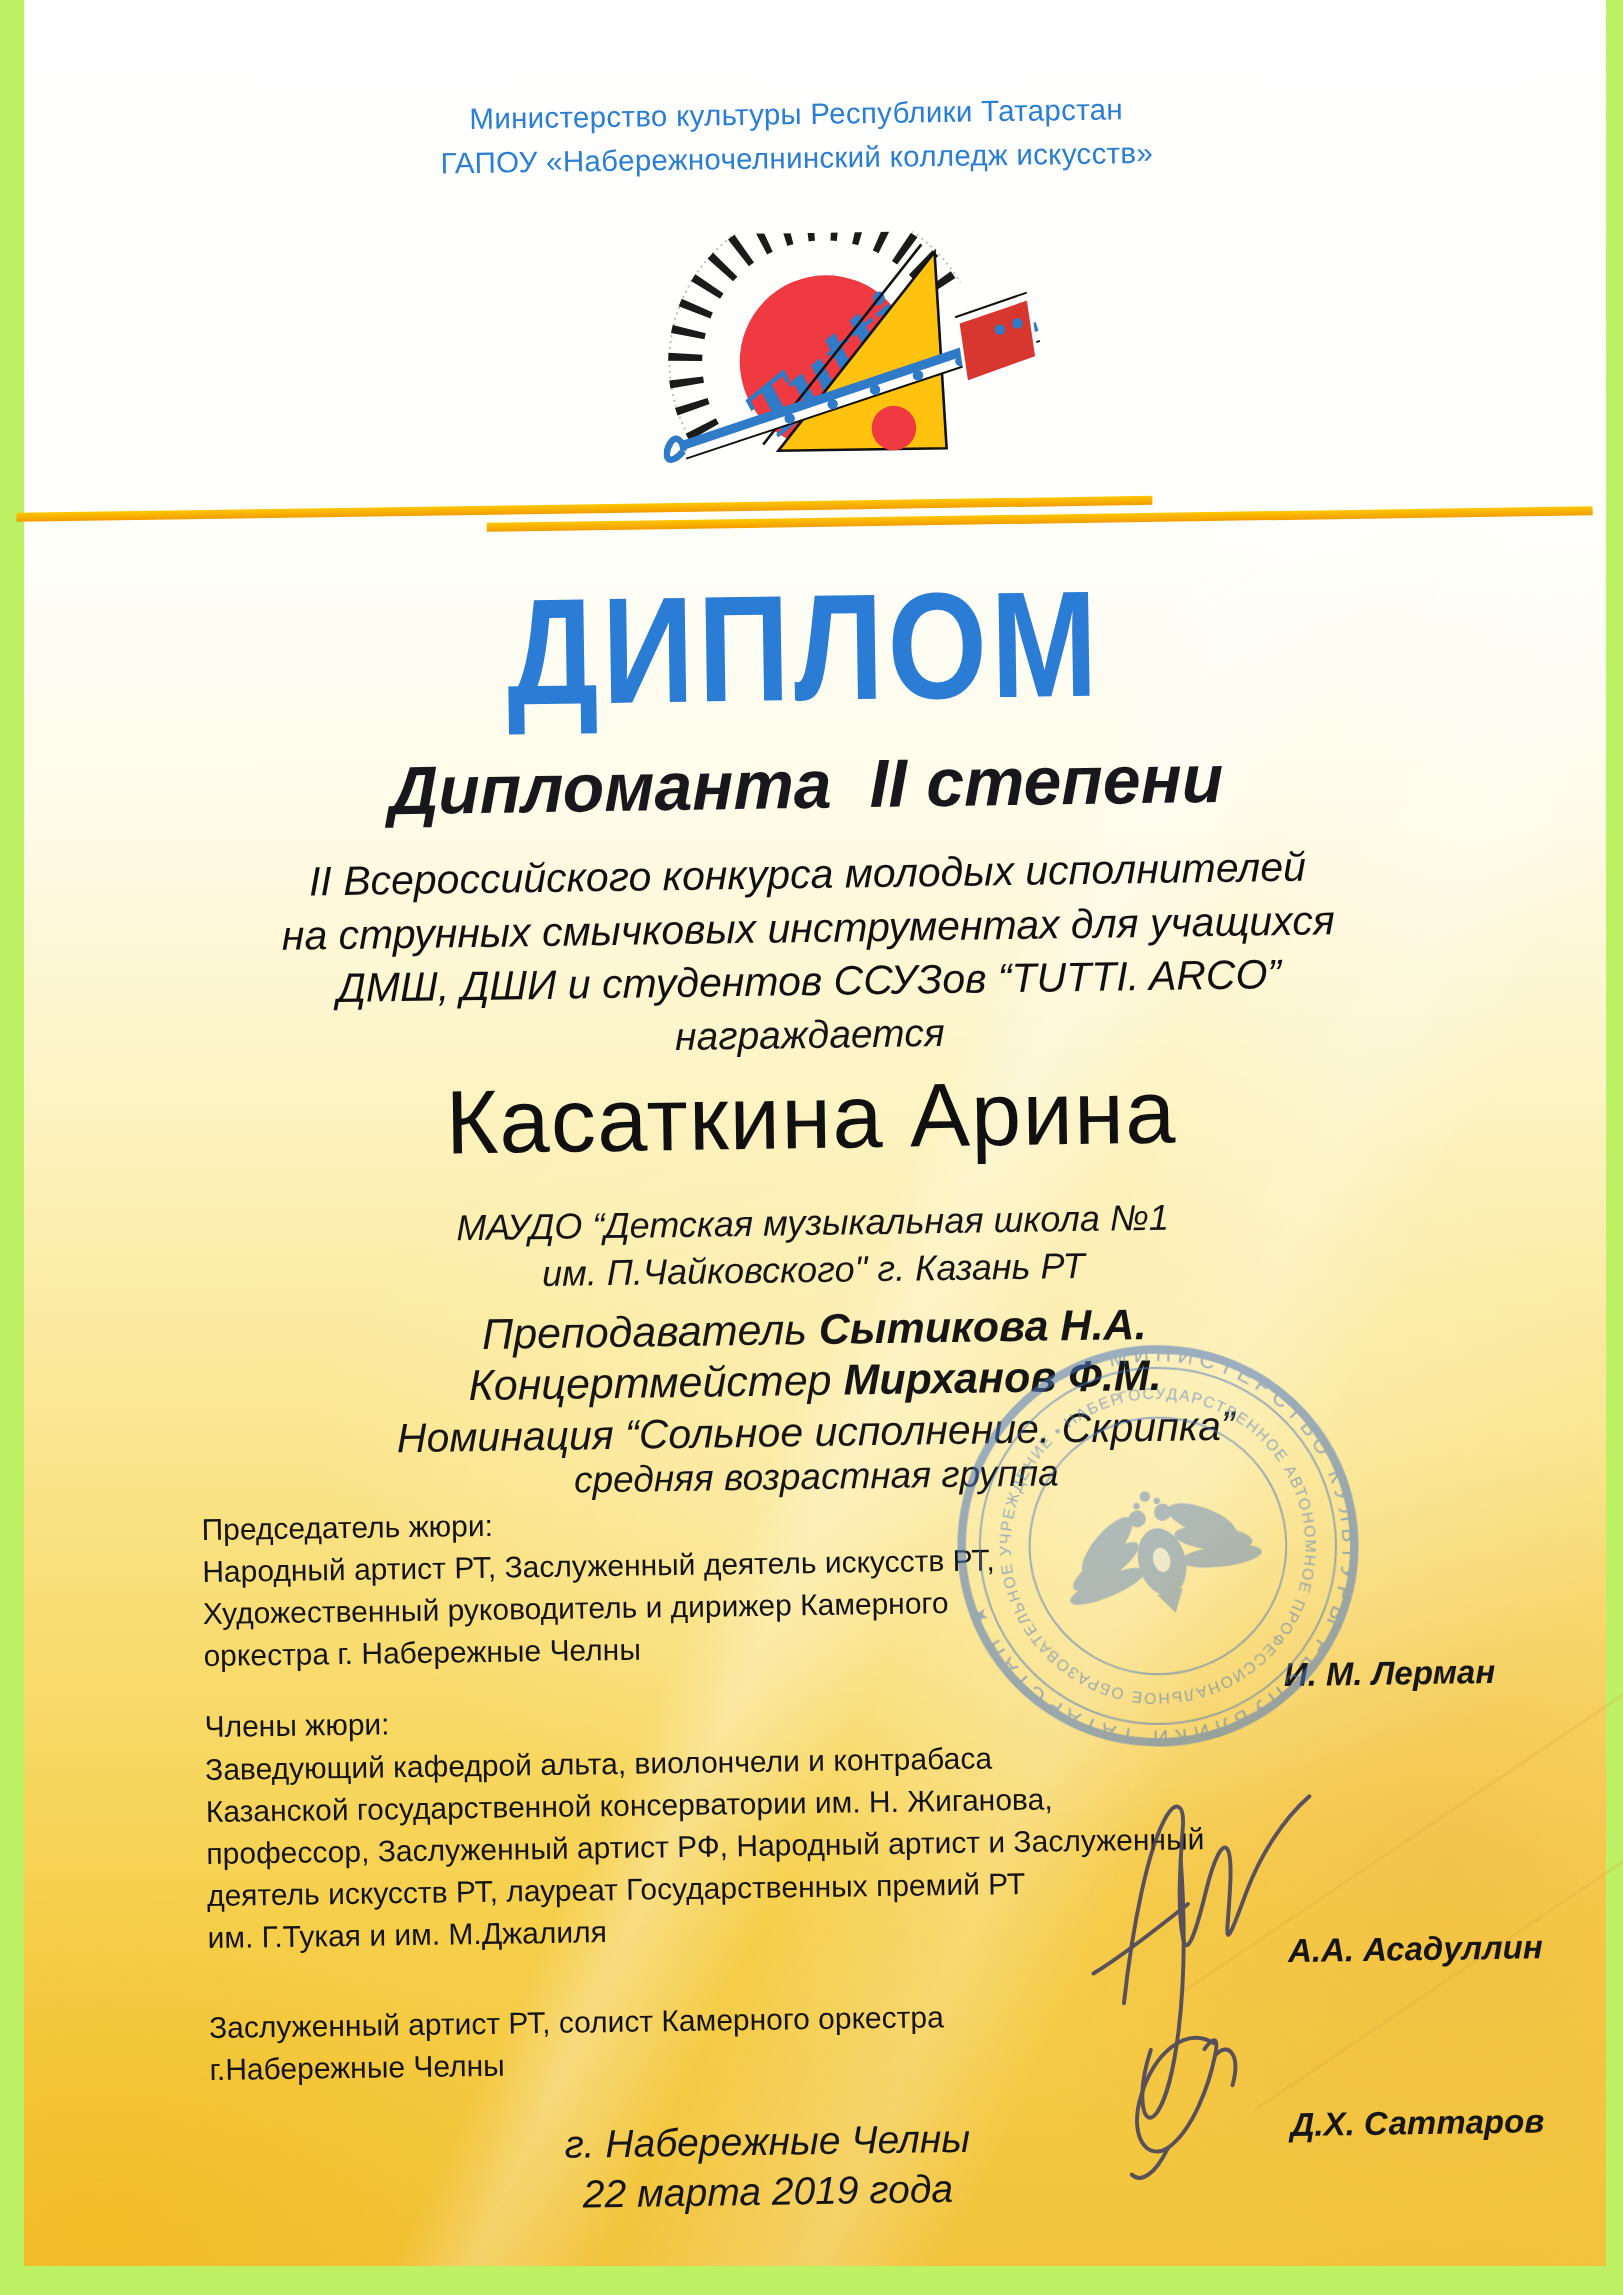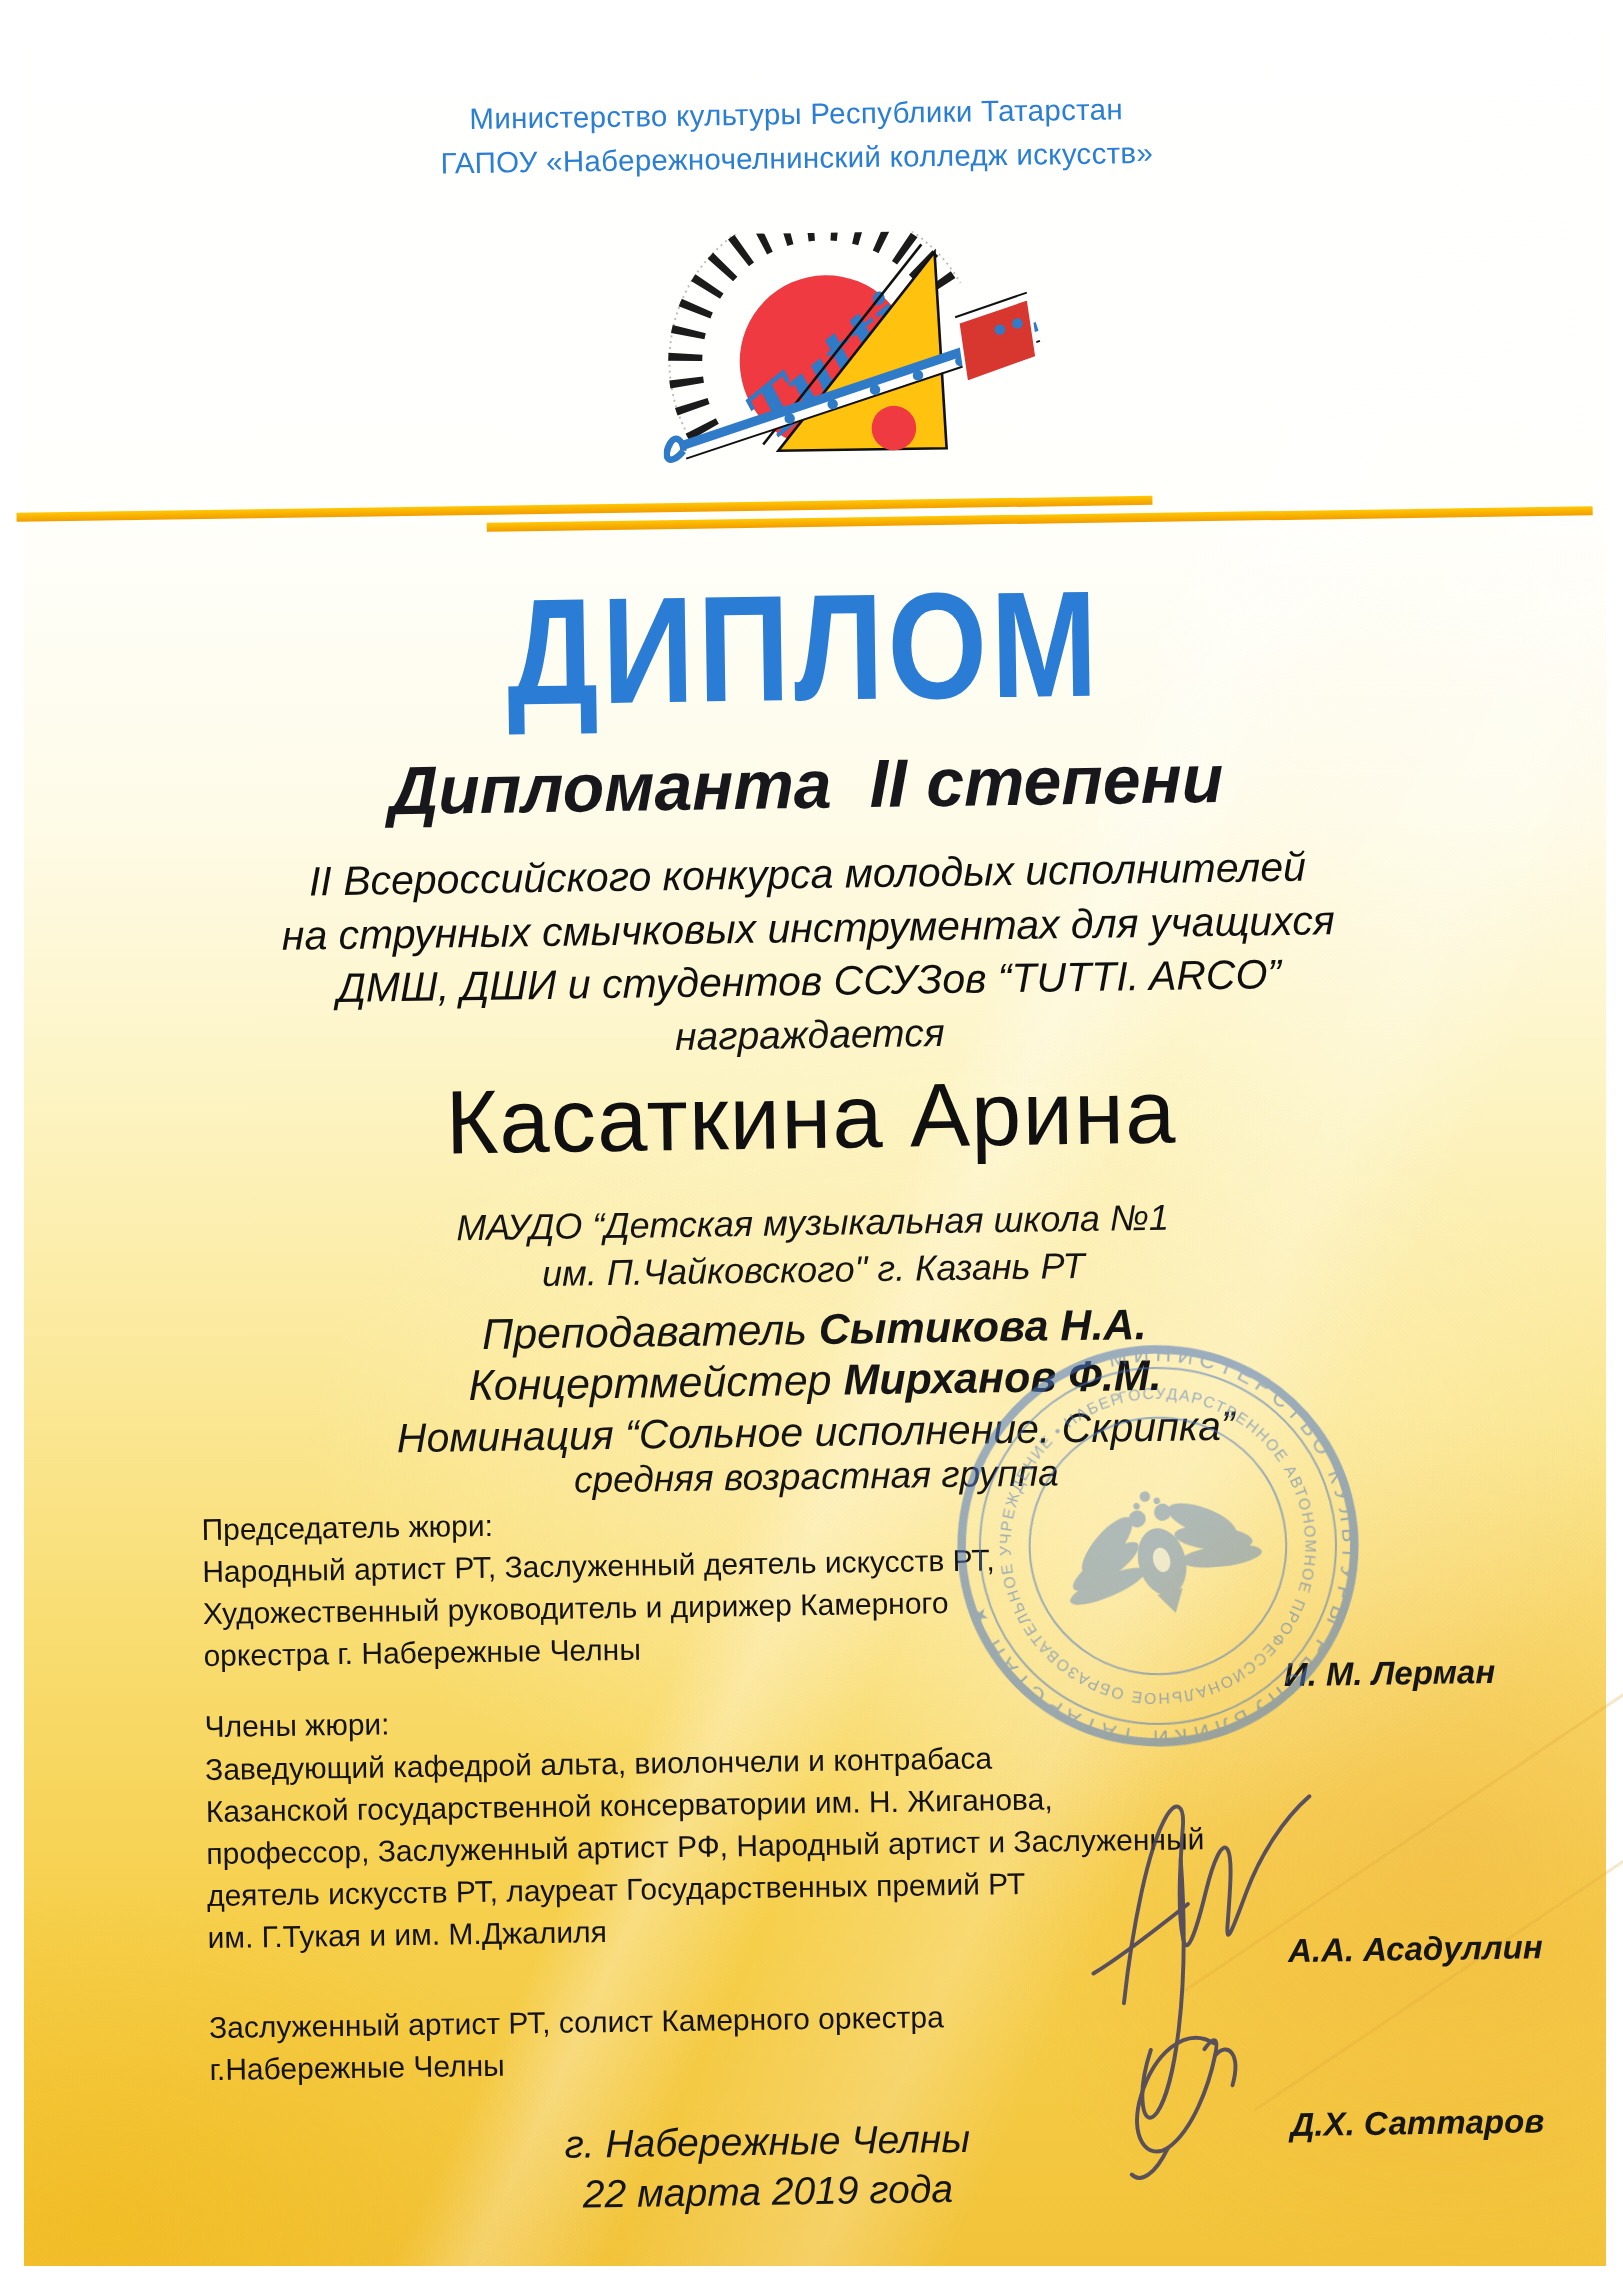--- a/index.html
+++ b/index.html
@@ -1,17 +1,17 @@
 <!DOCTYPE html>
 <html style="font-size:10.5px"><head>
 <meta charset="utf-8">
 <style>
   html,body{margin:0;padding:0;background:#e8e8e8;}
   .page{
-    position:relative;width:1623px;height:2295px;background:#ffffff;
+    position:relative;width:1623px;height:2295px;background:#bef264;
     overflow:hidden;font-family:"Liberation Sans","DejaVu Sans",sans-serif;color:#151515;
   }
   .paper{
     position:absolute;left:23.6px;right:17px;top:0;bottom:29px;
     background:
       radial-gradient(ellipse 60% 26% at 60% 64%, rgba(255,246,210,.55), transparent 70%),
       radial-gradient(ellipse 46% 30% at 90% 82%, rgba(236,160,52,.30), transparent 65%),
       radial-gradient(ellipse 52% 24% at 5% 98%, rgba(240,184,22,.55), transparent 60%),
       linear-gradient(115deg, transparent 54%, rgba(255,255,255,.30) 57%, transparent 62%, rgba(255,255,255,.22) 70%, transparent 75%),
       linear-gradient(180deg,#ffffff 0%,#fffffc 22%,#fefbe8 36%,#fdf4c4 48%,#fbe99b 60%,#f9dd72 72%,#f6cf4b 85%,#f2c33a 100%);

